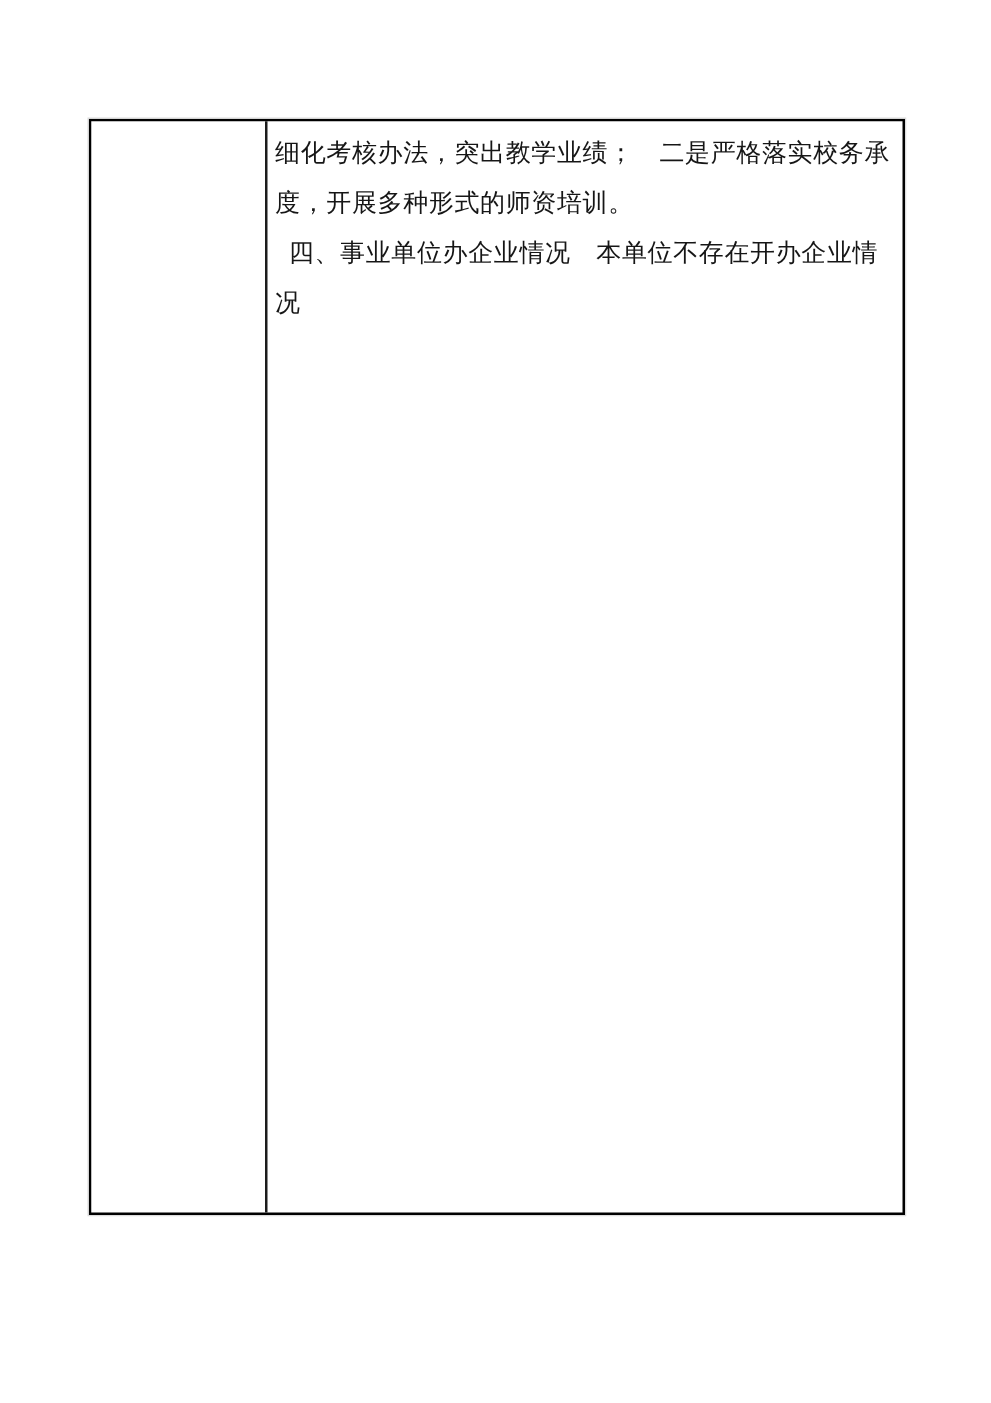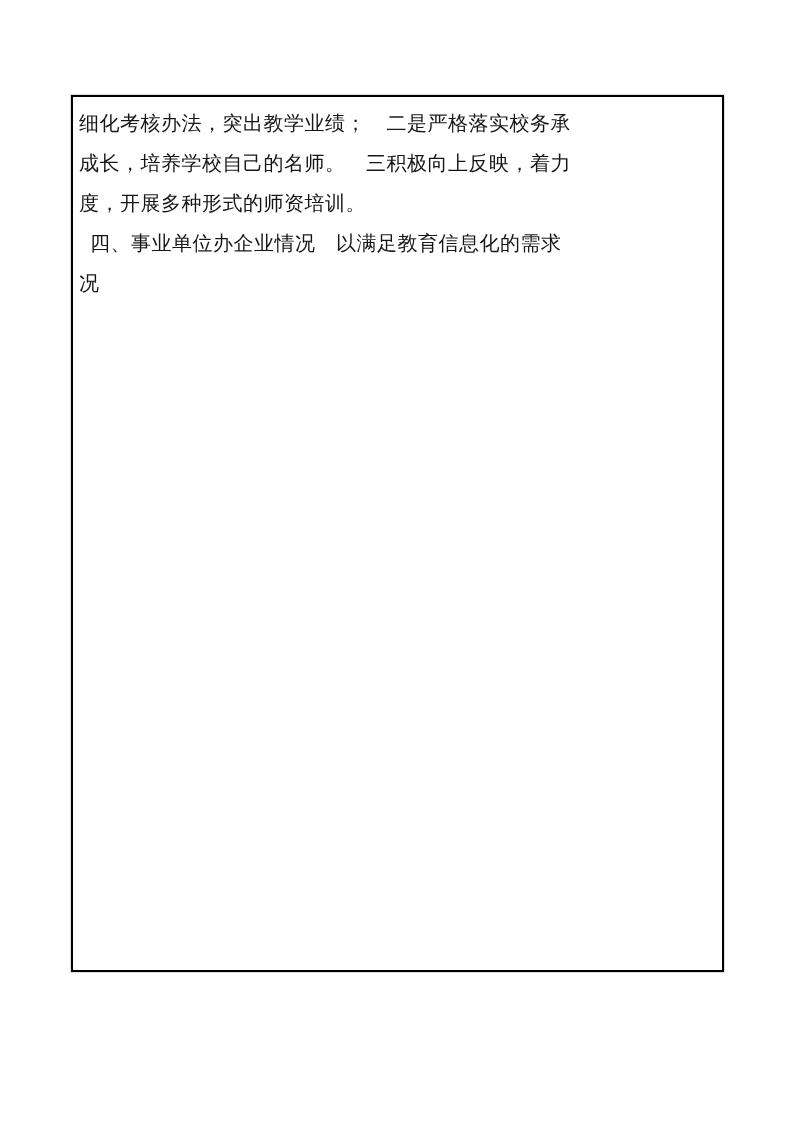--- a/index.html
+++ b/index.html
@@ -15,21 +15,20 @@
   .report-table {
     position: absolute;
     left: 71px;
     top: 95px;
     width: 653px;
     height: 877px;
     border: 2px solid #000000;
     outline: 1px solid #dcdcdc;
     display: flex;
     background: #ffffff;
-    flex-direction: column;
   }
   .cell-left {
     width: 141px;
     border-right: 2px solid #1c1c1c;
     flex: none;
   }
   .cell-right {
     flex: 1;
     padding: 6px 6px 0 6px;
     overflow: hidden;
@@ -47,19 +46,18 @@
   }
 </style>
 </head>
 <body>
 
 <div class="page">
   <div class="report-table">
     <div class="cell-left"></div>
     <div class="cell-right">
       <div class="text-line">细化考核办法，突出教学业绩；　二是严格落实校务承</div>
-      <div class="text-line">成长，培养学校自己的名师。　三积极向上反映，着力</div>
       <div class="text-line">度，开展多种形式的师资培训。</div>
-      <div class="text-line indent">四、事业单位办企业情况　以满足教育信息化的需求</div>
+      <div class="text-line indent">四、事业单位办企业情况　本单位不存在开办企业情</div>
       <div class="text-line">况</div>
     </div>
   </div>
 </div>
 
 </body></html>

